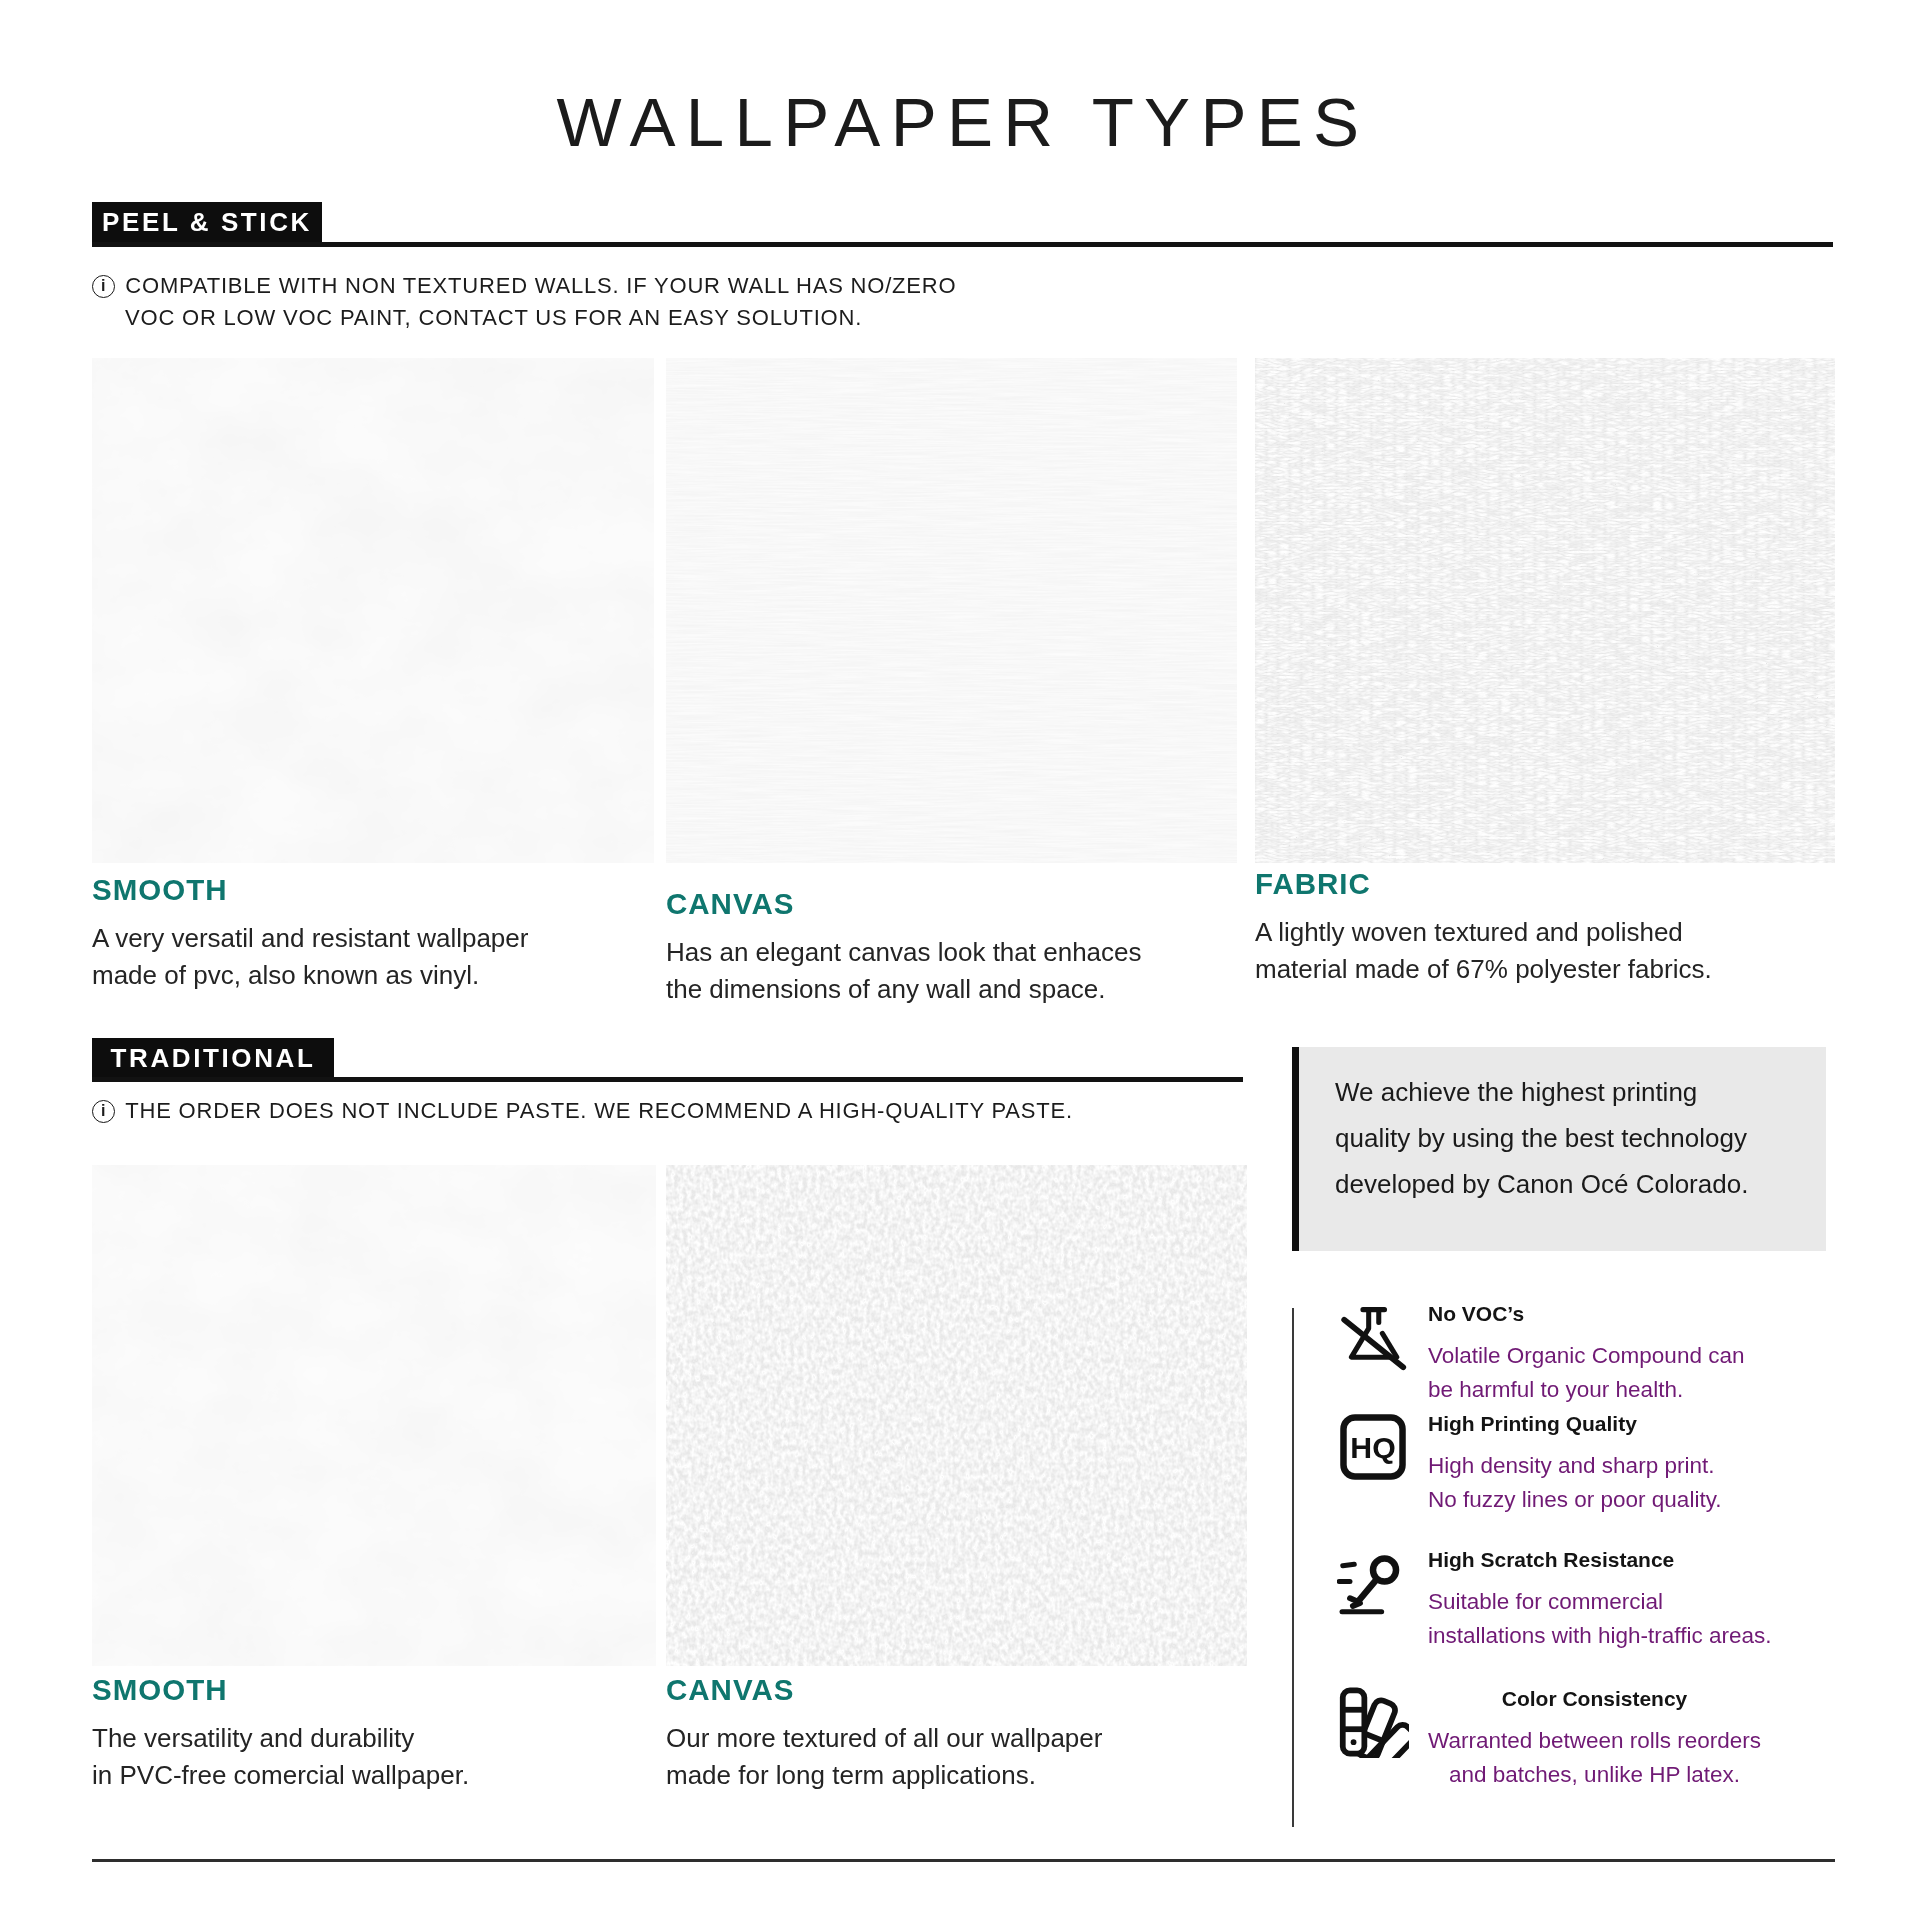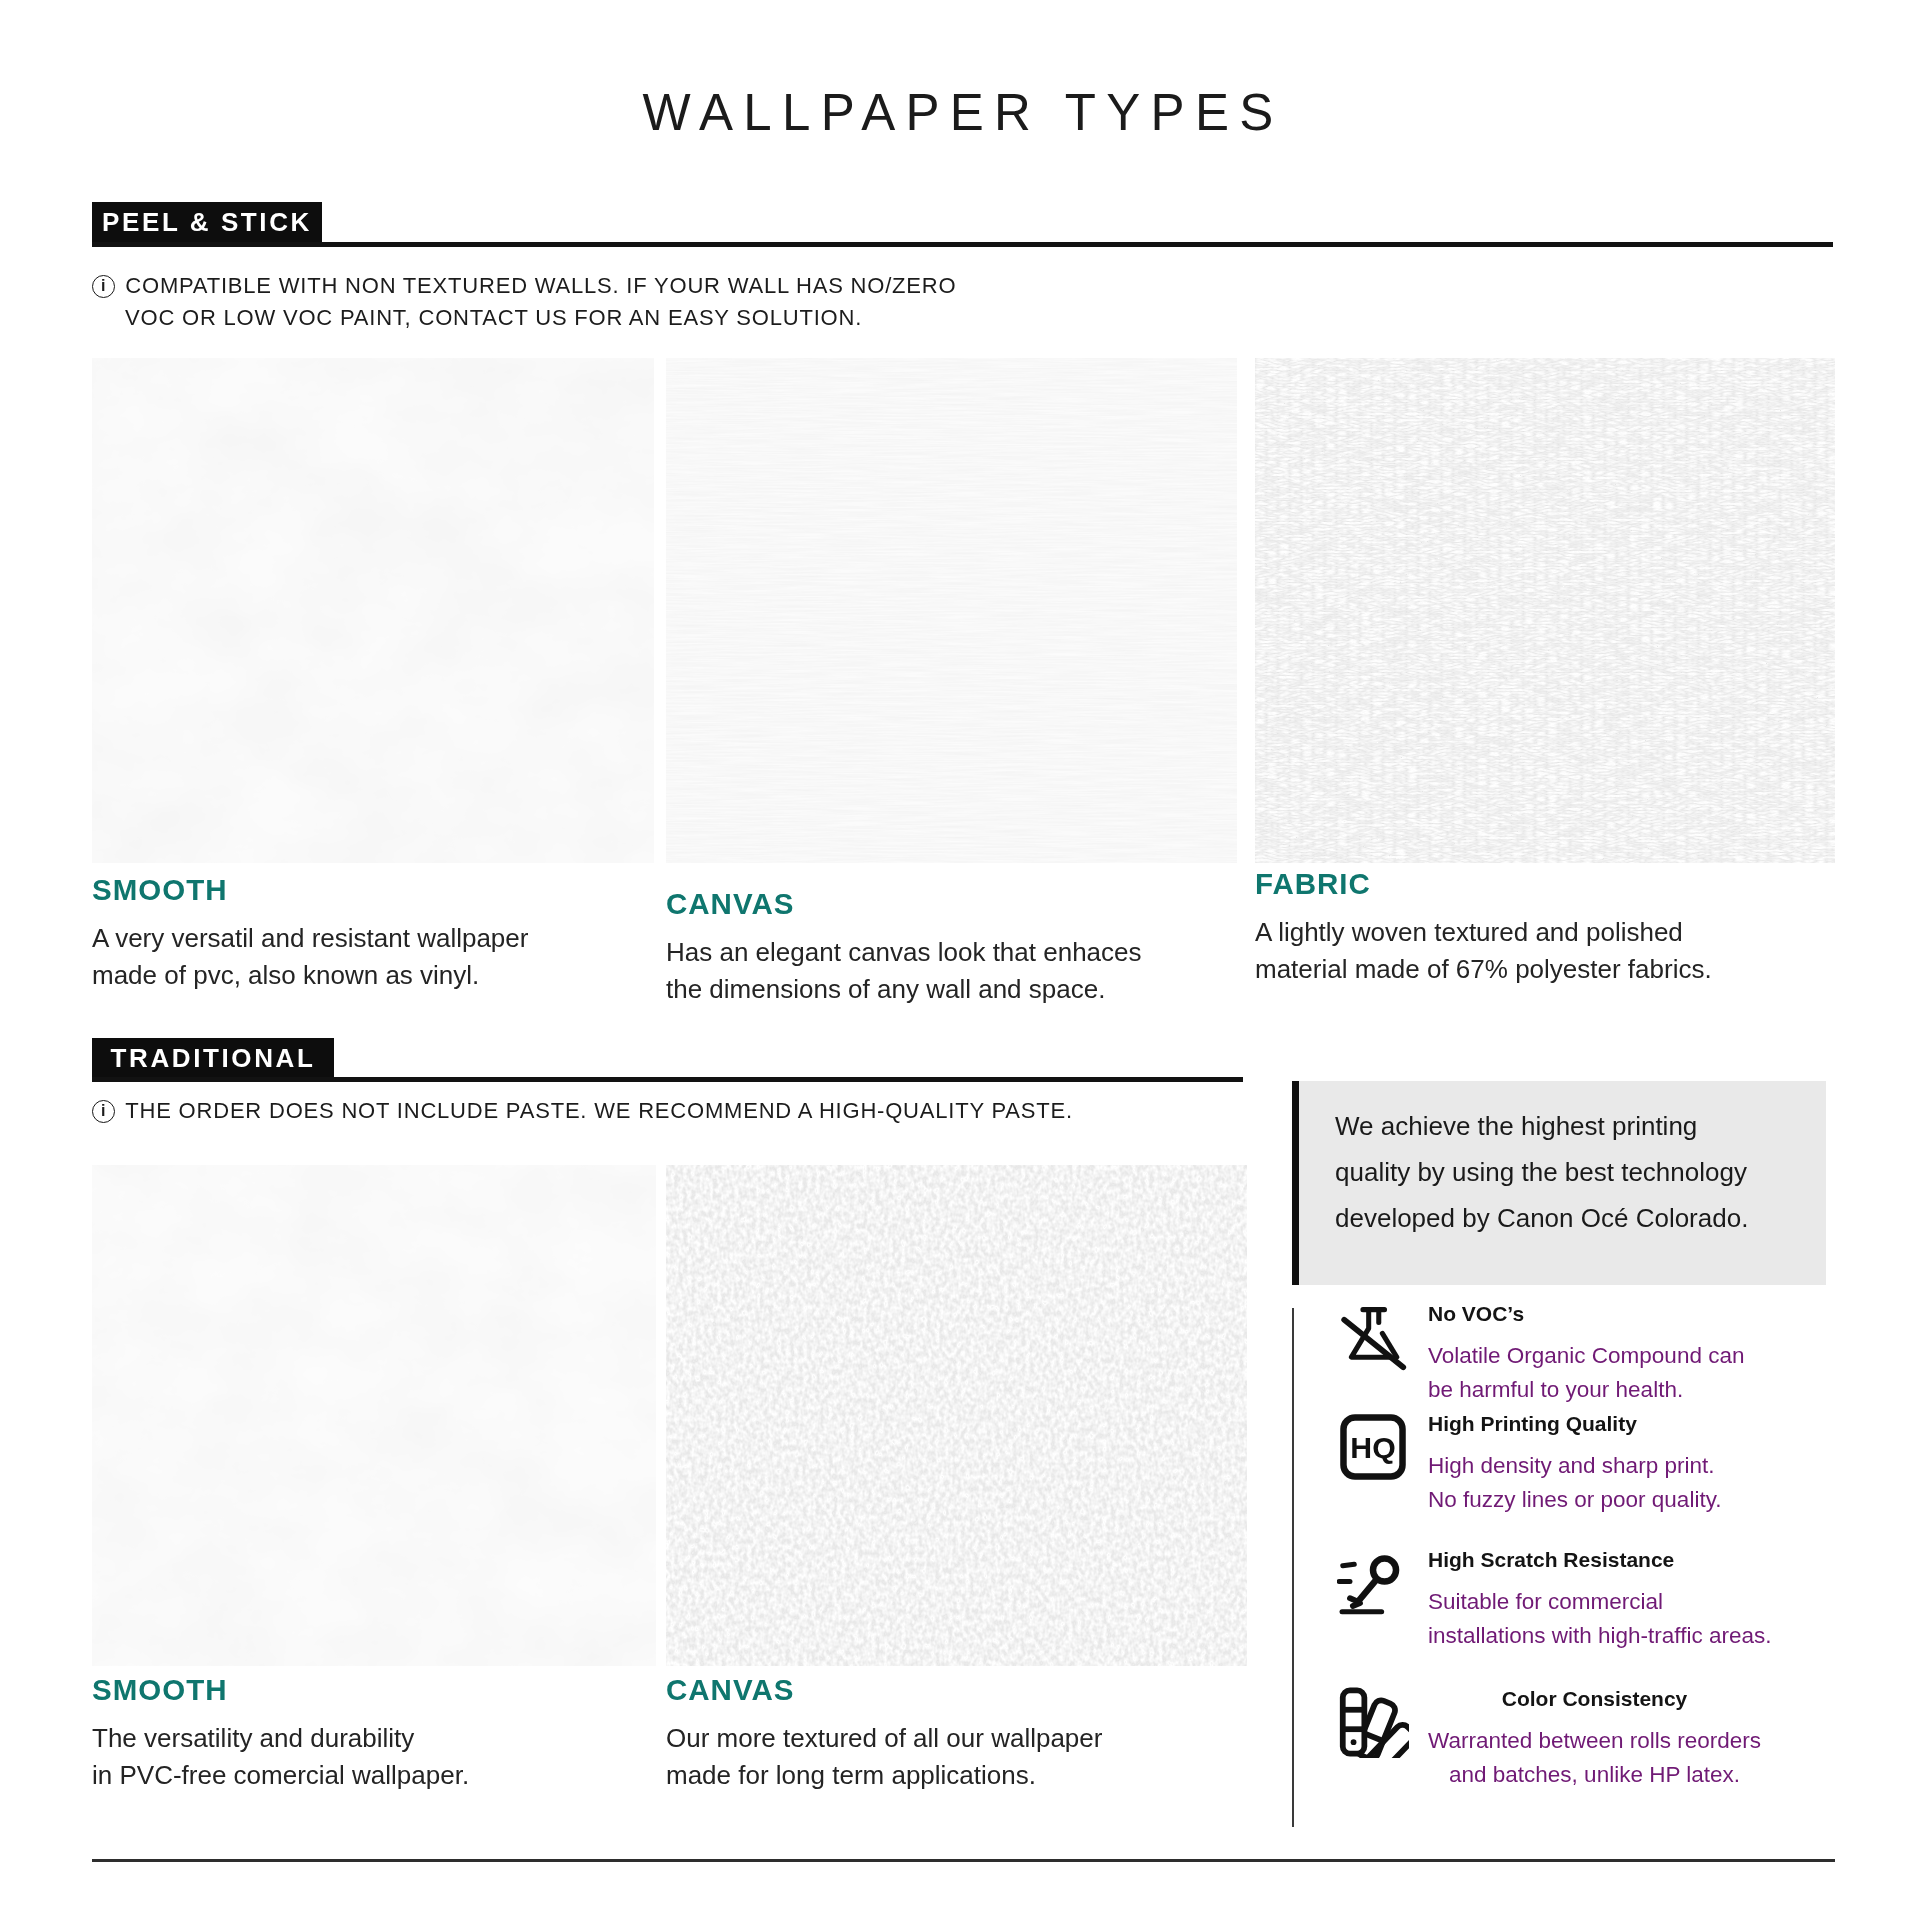--- a/index.html
+++ b/index.html
@@ -5,21 +5,21 @@
   * { box-sizing: border-box; margin: 0; padding: 0; }
   html, body { background: #ffffff; }
   .canvas {
     position: relative; width: 1926px; height: 1926px; background: #ffffff;
     color: #161616; font-family: "Liberation Sans", "DejaVu Sans", sans-serif;
     overflow: hidden;
   }
 
   .title {
     position: absolute; top: 83px; left: 0; width: 100%;
-    text-align: center; font-weight: 400; font-size: 51px;
+    text-align: center; font-weight: 400; font-size: 69px;
     letter-spacing: 10.3px; color: #1b1b1b; white-space: nowrap;
   }
 
   .badge {
     position: absolute; height: 40px; background: #0d0d0d; color: #ffffff;
     display: flex; align-items: center; justify-content: center;
     font-size: 26px; font-weight: 700; letter-spacing: 2.6px; white-space: nowrap;
   }
   .badge-peel { left: 92px; top: 202px; width: 230px; }
   .badge-trad { left: 92px; top: 1038px; width: 242px; }
@@ -50,21 +50,21 @@
   .cap { position: absolute; }
   .cap-name { font-size: 29.5px; font-weight: 700; letter-spacing: 1px; color: #0f766e; }
   .cap-desc { margin-top: 13px; font-size: 26px; line-height: 37px; color: #242424; white-space: nowrap; }
   .cap-s1 { left: 92px;  top: 873px; }
   .cap-c1 { left: 666px; top: 887px; }
   .cap-f1 { left: 1255px; top: 867px; }
   .cap-s2 { left: 92px;  top: 1673px; }
   .cap-c2 { left: 666px; top: 1673px; }
 
   .qbox {
-    position: absolute; left: 1292px; top: 1081px; width: 534px; height: 204px;
+    position: absolute; left: 1292px; top: 1047px; width: 534px; height: 204px;
     background: #e9e9e9; border-left: 7px solid #101010;
     padding: 22px 13px 0 36px; font-size: 26px; line-height: 46px; color: #1a1a1a;
     white-space: nowrap;
   }
 
   .vline { position: absolute; left: 1292px; top: 1308px; width: 1.9px; height: 519px; background: #3a3a3a; }
 
   .feature { position: absolute; left: 1337px; width: 507px; display: flex; gap: 19px; }
   .f1 { top: 1301px; } .f2 { top: 1411px; } .f3 { top: 1547px; } .f4 { top: 1686px; text-align: center; }
   .feat-icon { width: 72px; height: 72px; flex: 0 0 auto; }

